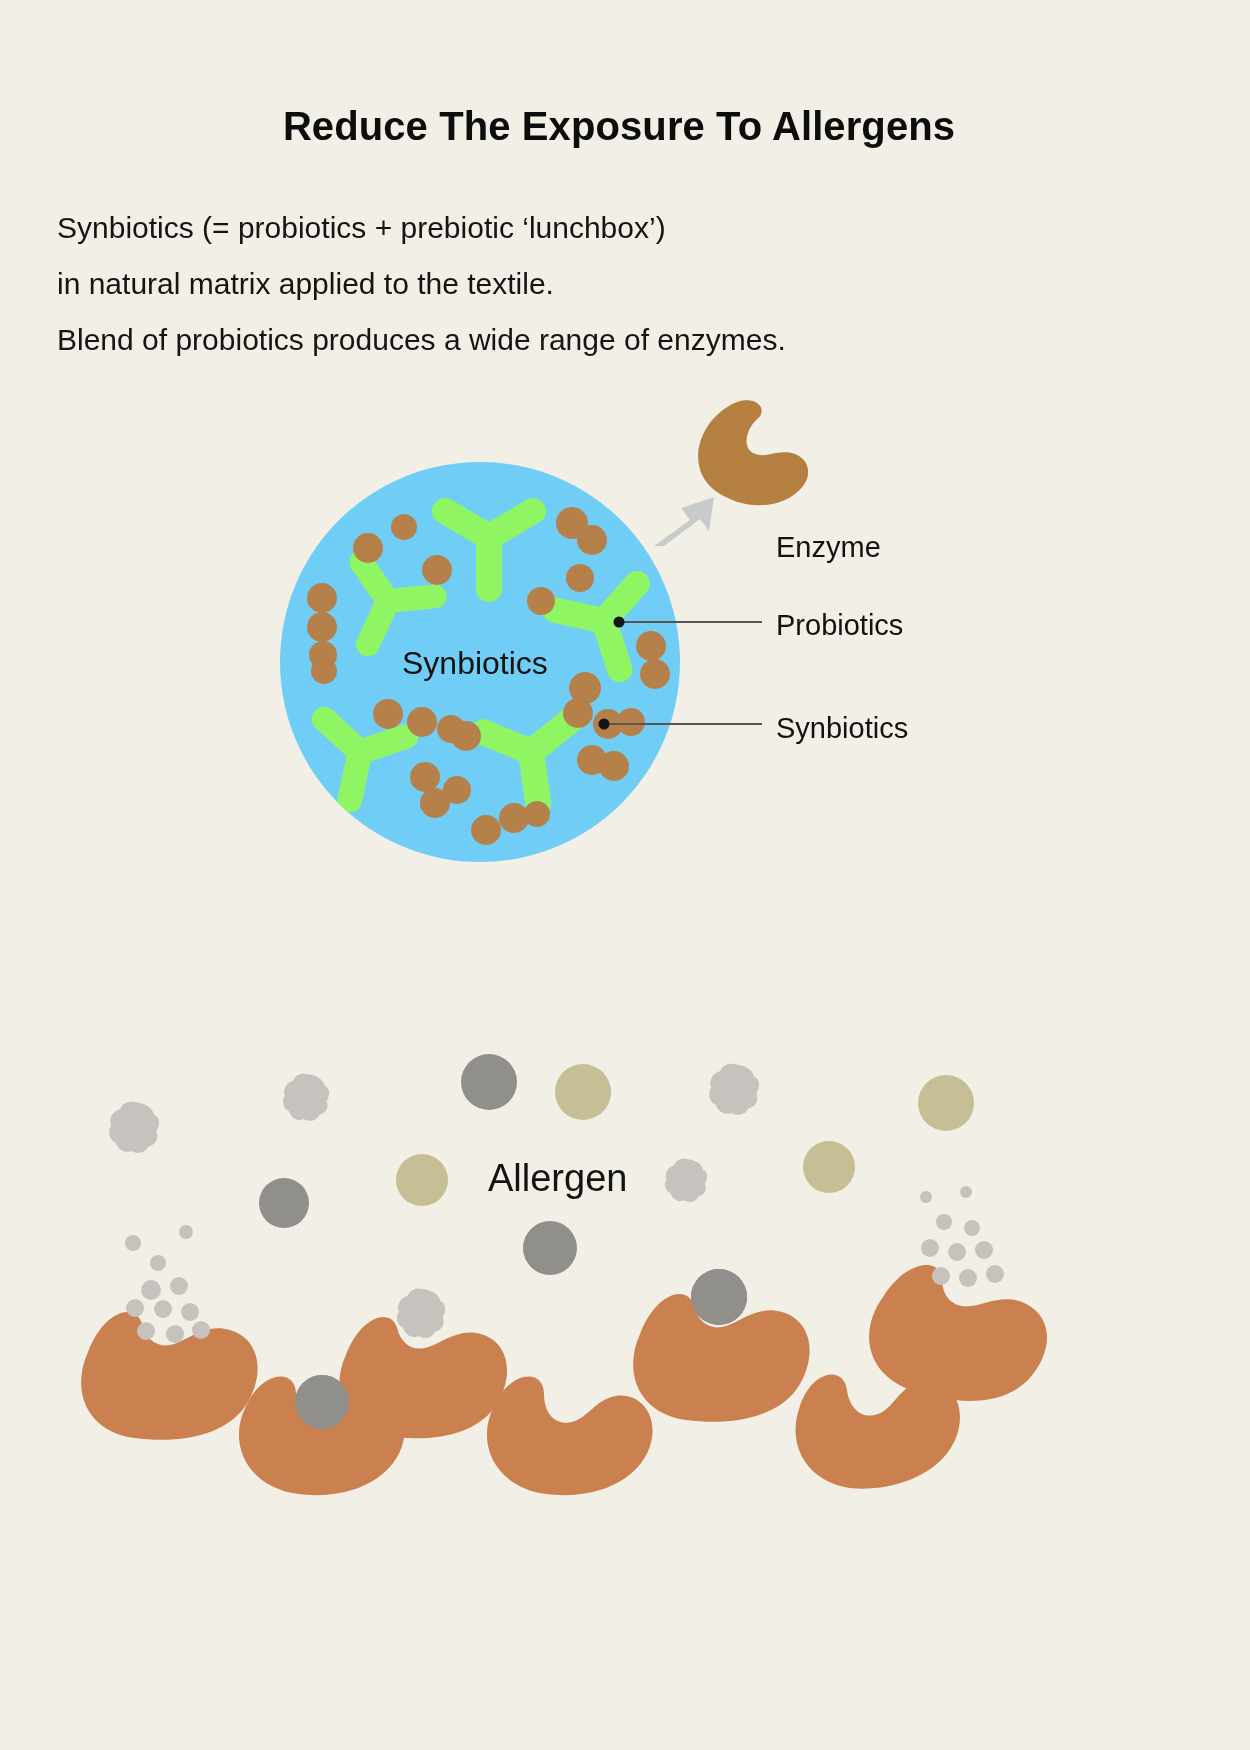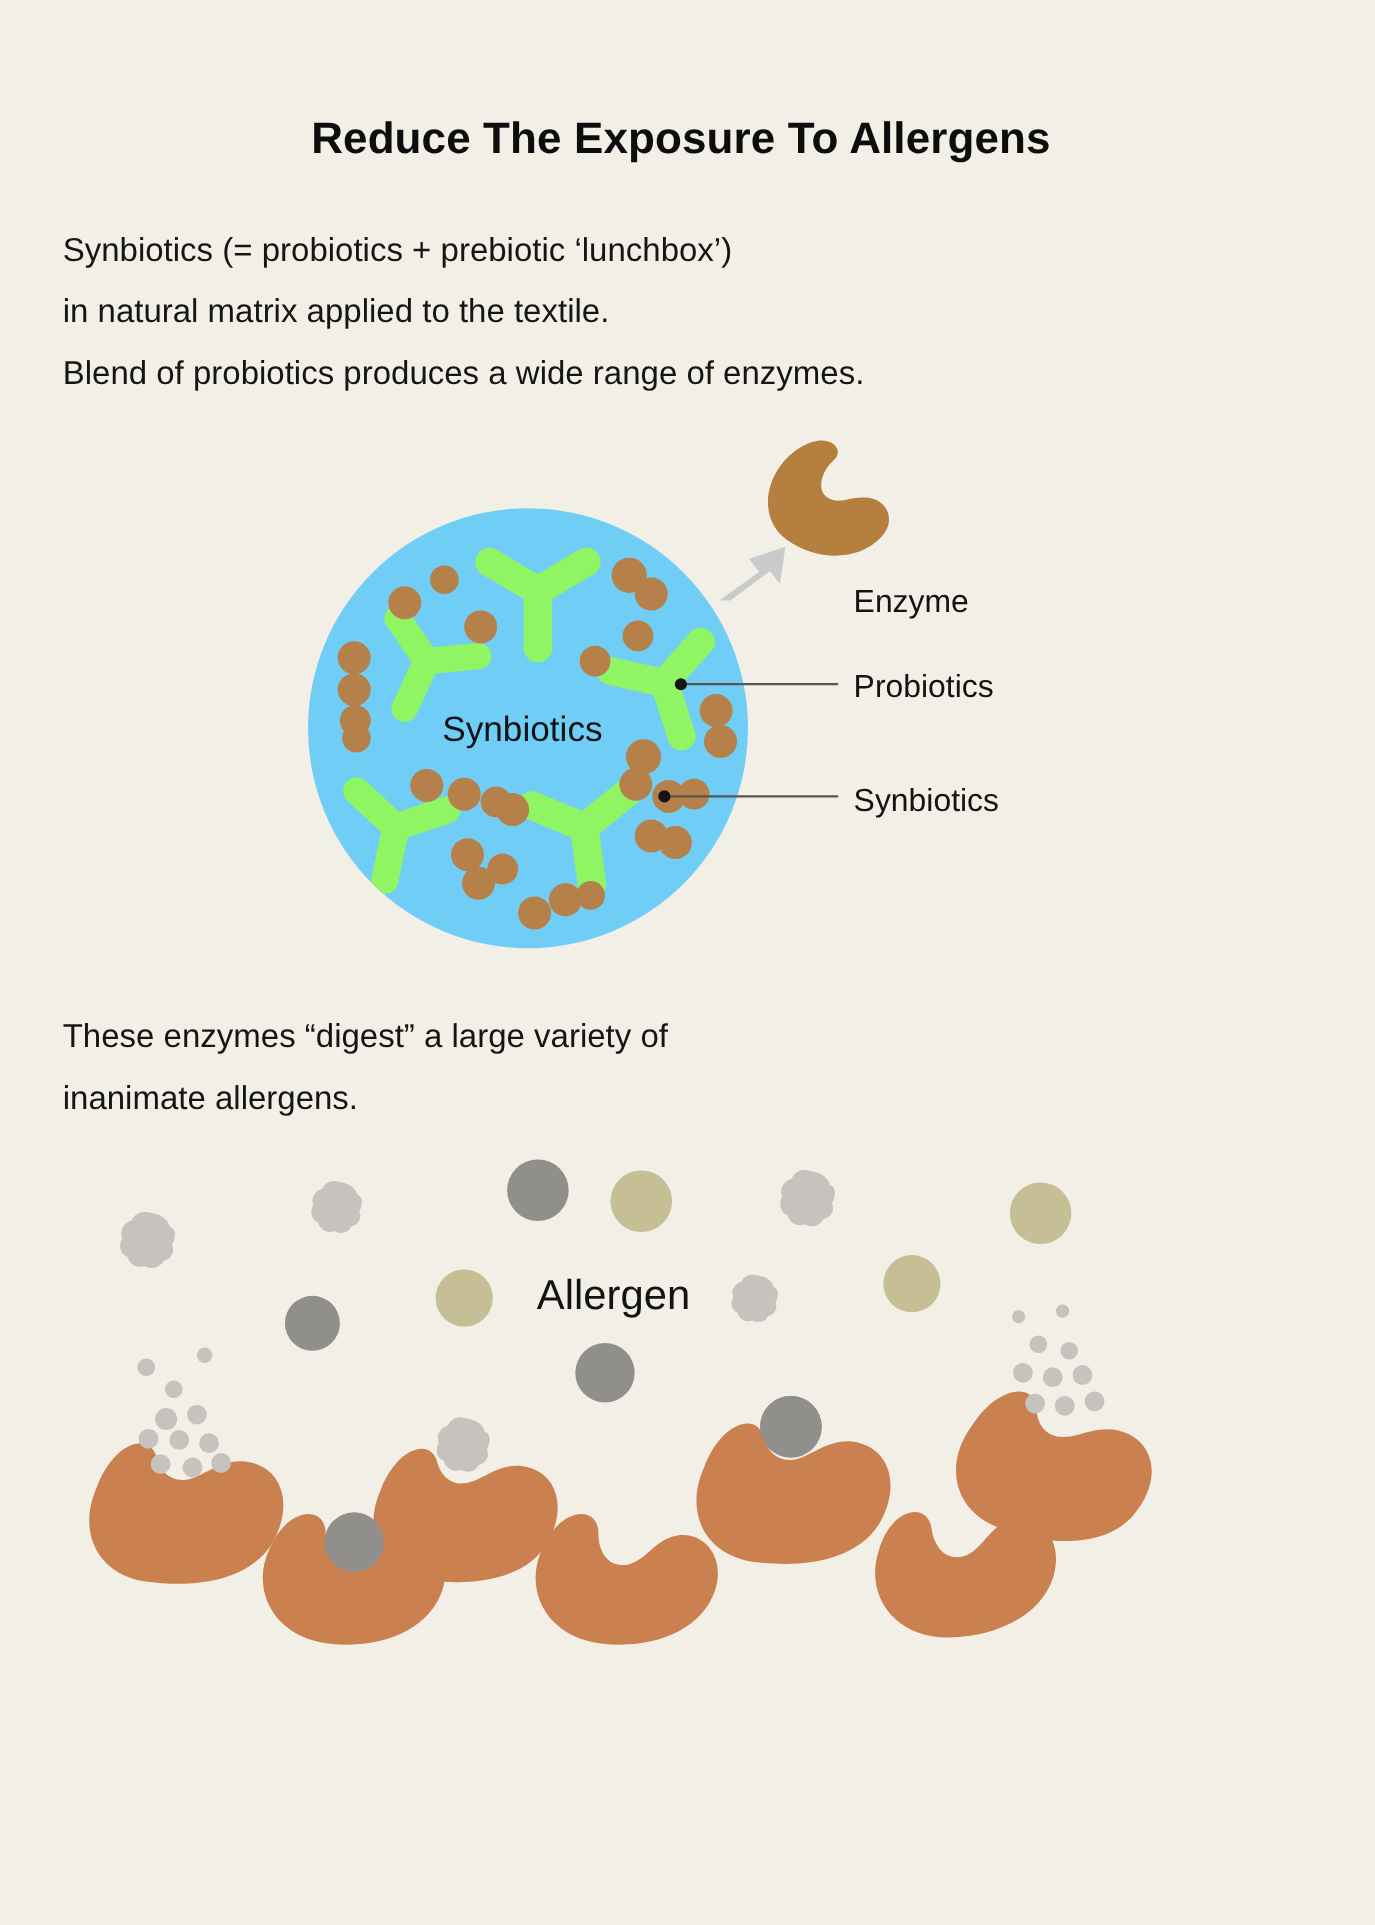--- a/index.html
+++ b/index.html
@@ -159,22 +159,20 @@
       <line x1="604" y1="724" x2="762" y2="724" stroke="#5A5550" stroke-width="2"></line>
       <circle cx="604" cy="724" r="5.5" fill="#151515"></circle>
     </g>
   </svg>
 
   <div class="lbl" id="label-enzyme">Enzyme</div>
   <div class="lbl" id="label-probiotics">Probiotics</div>
   <div class="lbl" id="label-prebiotics">Synbiotics</div>
   <div class="lbl" id="label-synbiotics">Synbiotics</div>
 
-  <div class="para" id="para-mid">These enzymes “digest” a large variety of
-inanimate allergens.</div>
 
   <svg class="art" id="art-bottom" viewBox="0 0 1250 1750">
     <defs>
 
       <path id="flower" d="M 0,-1
                C 0.45,-0.95 0.72,-0.78 0.78,-0.5
                C 1.02,-0.42 1.0,-0.1 0.86,0.14
                C 0.98,0.38 0.82,0.66 0.56,0.7
                C 0.46,0.95 0.14,1.02 -0.1,0.88
                C -0.34,1.0 -0.64,0.82 -0.7,0.56

